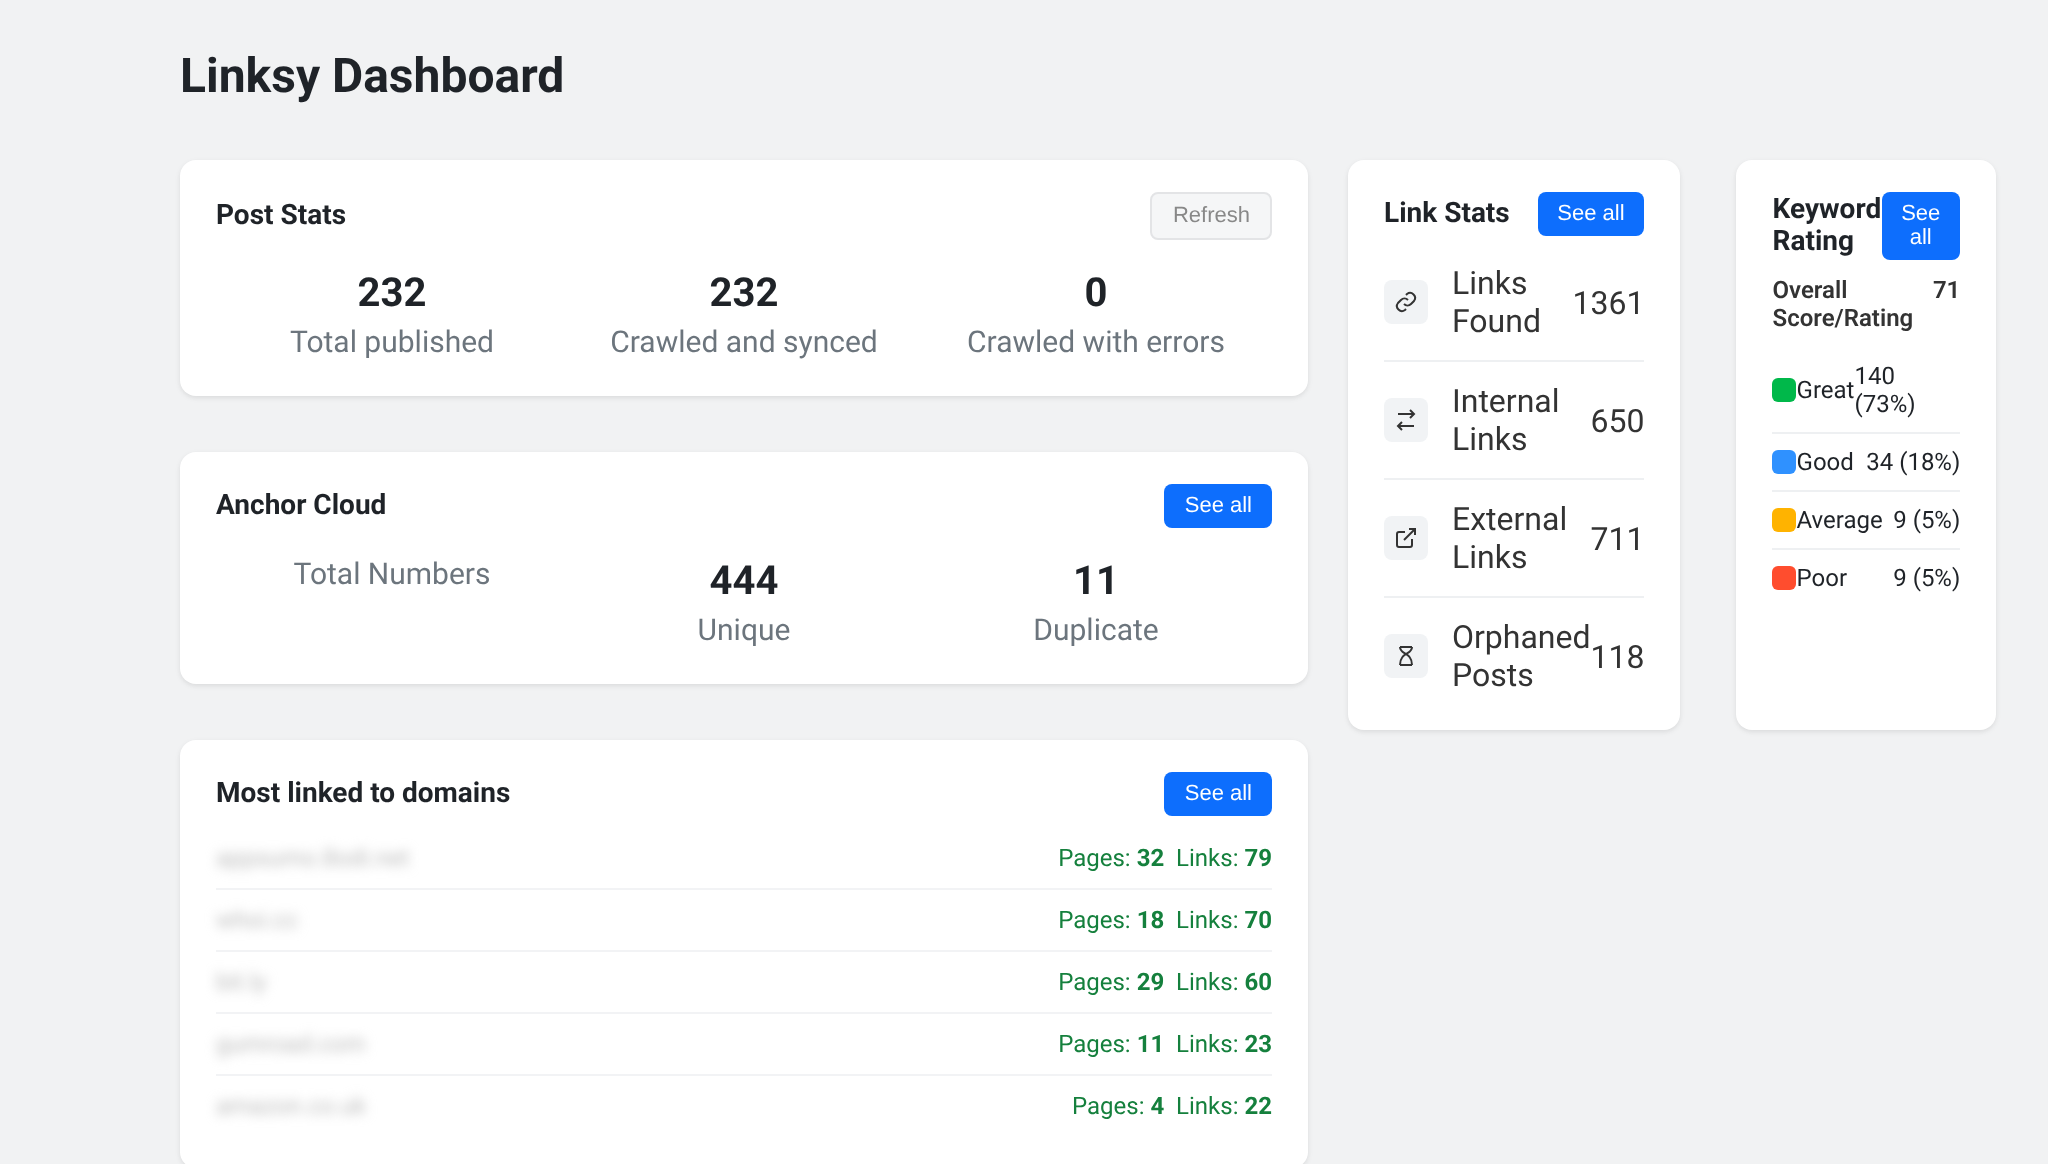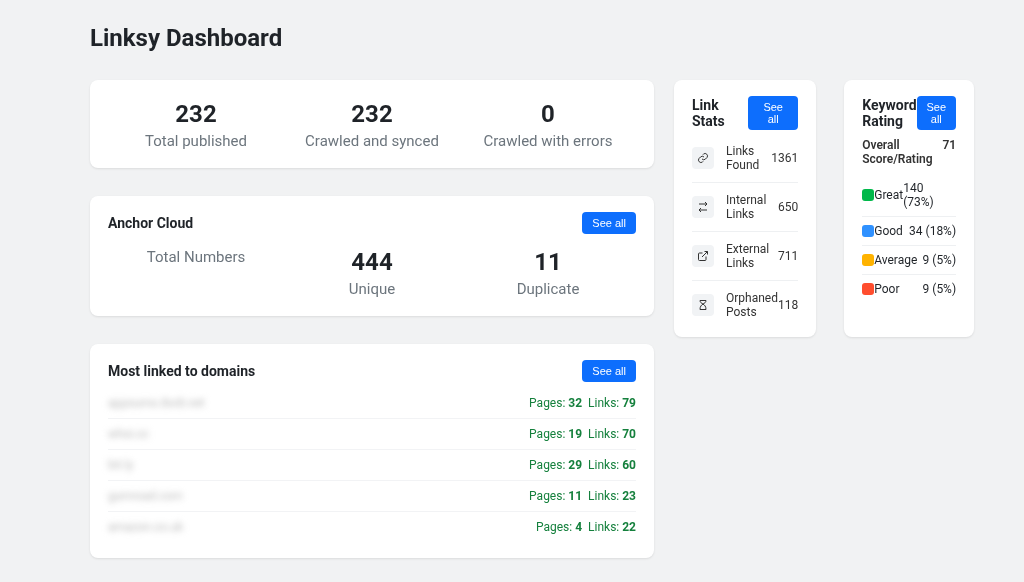--- a/index.html
+++ b/index.html
@@ -60,36 +60,36 @@
     color: #fff;
   }
   .stat-row {
     display: flex;
     justify-content: space-around;
     text-align: center;
     padding: 4px 0 2px 0;
   }
   .stat-block { flex:1; }
   .stat-num {
-    font-size: 24px;
+    font-size: 20px;
     font-weight: 700;
     margin-bottom: 4px;
   }
   .stat-label {
     font-size: 15px;
     color: #6c757d;
   }
   
   .ls-row {
     display: flex;
     align-items: center;
     justify-content: center;
     padding: 10px 0;
     border-bottom: 1px solid #eef0f2;
-    font-size: 12px;
+    font-size: 16px;
   }
   .ls-row:last-child { border-bottom: none; padding-bottom:2px;}
   .ls-left { display:flex; align-items:center; gap:12px; min-width:0;}
   .ls-icon {
     width: 22px; height: 22px;
     background: #f1f3f5;
     border-radius: 4px;
     display:flex; align-items:center; justify-content:center;
     flex-shrink:0;
   }
@@ -134,20 +134,24 @@
 </head>
 <body>
 
 <div class="page">
   <h1 class="title">Linksy Dashboard</h1>
 
   <div class="grid">
     <div class="col-left">
 
       <div class="card">
+        <div class="card-head">
+          <div class="card-title">Post Stats</div>
+          <button class="btn btn-refresh">Refresh</button>
+        </div>
         <div class="stat-row">
           <div class="stat-block">
             <div class="stat-num">232</div>
             <div class="stat-label">Total published</div>
           </div>
           <div class="stat-block">
             <div class="stat-num">232</div>
             <div class="stat-label">Crawled and synced</div>
           </div>
           <div class="stat-block">
@@ -182,21 +186,21 @@
           <div class="card-title">Most linked to domains</div>
           <button class="btn btn-primary">See all</button>
         </div>
         <div id="domains-list">
             <div class="dom-row">
               <span class="dom-name">appsumo.8odi.net</span>
               <span class="dom-meta">Pages: <b>32</b>&nbsp;&nbsp;Links: <b>79</b></span>
             </div>
             <div class="dom-row">
               <span class="dom-name">whoi.cc</span>
-              <span class="dom-meta">Pages: <b>19</b>&nbsp;&nbsp;Links: <b>70</b></span>
+              <span class="dom-meta">Pages: <b>18</b>&nbsp;&nbsp;Links: <b>70</b></span>
             </div>
             <div class="dom-row">
               <span class="dom-name">bit.ly</span>
               <span class="dom-meta">Pages: <b>29</b>&nbsp;&nbsp;Links: <b>60</b></span>
             </div>
             <div class="dom-row">
               <span class="dom-name">gumroad.com</span>
               <span class="dom-meta">Pages: <b>11</b>&nbsp;&nbsp;Links: <b>23</b></span>
             </div>
             <div class="dom-row">

